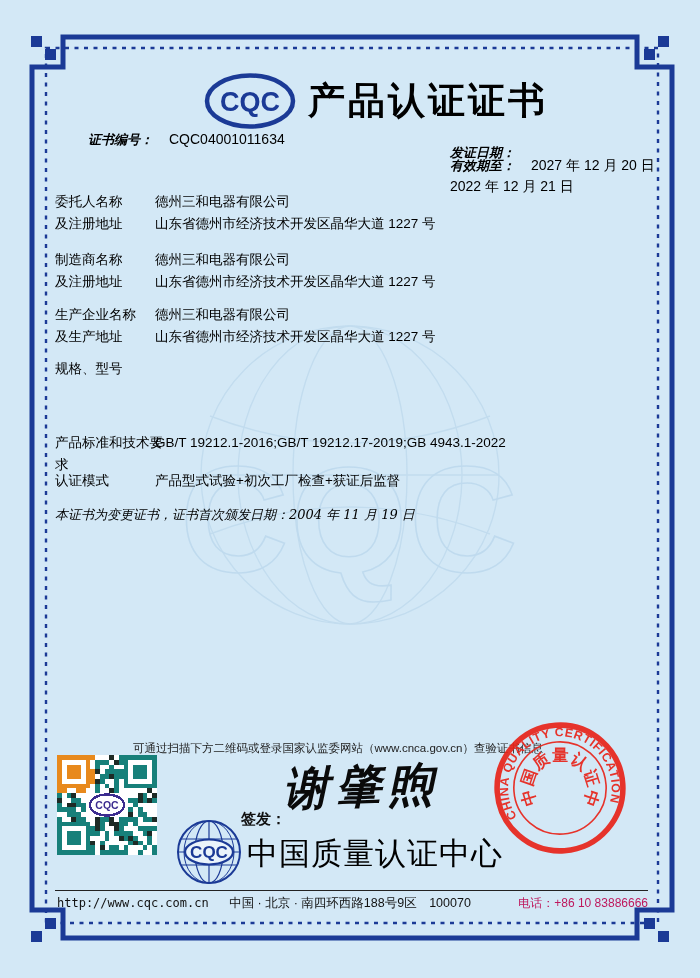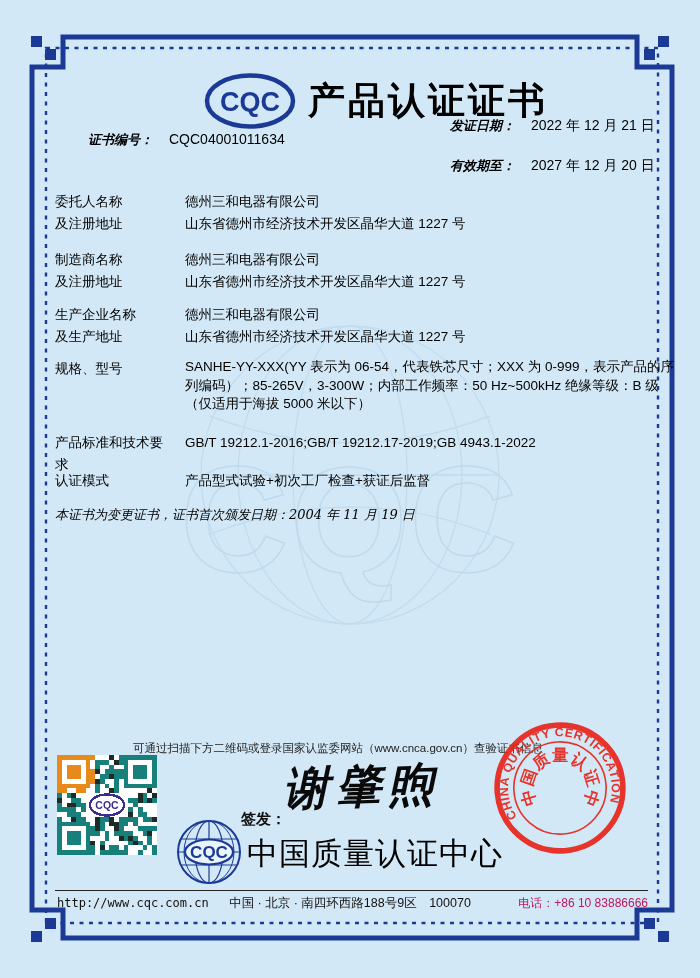--- a/index.html
+++ b/index.html
@@ -10,21 +10,21 @@
 
   
   .title{font-size:37px;font-weight:bold;letter-spacing:3px;color:#000;}
   .kai-label{font-family:"DejaVu Serif",serif;font-weight:bold;font-style:italic;font-size:13px;color:#000;}
   .plain-val{font-size:14px;color:#000;}
   .date-row{display:flex;gap:16px;align-items:baseline;}
 
   
   .frow{position:absolute;left:55px;width:600px;}
   .flabel{position:absolute;left:0;top:0;width:100px;font-weight:normal;font-size:13.5px;line-height:22px;color:#000;}
-  .fvalue{position:absolute;left:100px;top:0;width:494px;font-size:13.5px;line-height:22px;color:#000;margin-left:30px;}
+  .fvalue{position:absolute;left:100px;top:0;width:494px;font-size:13.5px;line-height:22px;color:#000;}
   .fvalue .wrapline{line-height:18.5px;}
 
   .statements{font-family:"DejaVu Serif",serif;font-style:italic;font-size:13px;line-height:21.5px;color:#000;}
 
   .verify{font-size:11.5px;text-align:center;color:#222;}
   .sign-label{font-family:"DejaVu Serif",serif;font-weight:bold;font-size:15px;}
   .signature{font-family:"DejaVu Serif",serif;font-weight:bold;font-style:italic;font-size:46px;
              transform:rotate(-2deg);letter-spacing:6px;color:#0a0a0a;}
   .org-name{font-size:31px;font-weight:500;letter-spacing:1px;color:#000;}
 
@@ -66,21 +66,21 @@
 <svg class="abs" style="left:202px;top:72px;" width="96" height="58" viewBox="0 0 96 58">
   <ellipse cx="48" cy="29" rx="43" ry="25.5" fill="none" stroke="#1b3a96" stroke-width="4.5"></ellipse>
   <text x="48" y="39" text-anchor="middle" font-size="27" font-weight="bold" fill="#1b3a96" font-family="Liberation Sans,sans-serif">CQC</text>
 </svg>
 <div class="abs title" style="left:308px;top:76px;">产品认证证书</div>
 
 <div class="abs date-row" style="left:88px;top:131px;">
   <span class="kai-label">证书编号：</span>
   <span class="plain-val">CQC04001011634</span>
 </div>
-<div class="abs date-row" style="left:450px;top:117px;">
+<div class="abs date-row" style="left:450px;top:144px;flex-direction:column;">
   <span class="kai-label">发证日期：</span>
   <span class="plain-val">2022 年 12 月 21 日</span>
 </div>
 <div class="abs date-row" style="left:450px;top:157px;">
   <span class="kai-label">有效期至：</span>
   <span class="plain-val">2027 年 12 月 20 日</span>
 </div>
 
 <div class="frow" style="top:191px;">
   <div class="flabel">
@@ -113,21 +113,20 @@
     <div>德州三和电器有限公司</div>
       <div>山东省德州市经济技术开发区晶华大道 1227 号</div>
   </div>
 </div>
 
 <div class="frow" style="top:358px;">
   <div class="flabel">
       <div>规格、型号</div>
   </div>
   <div class="fvalue">
-    <div class="wrapline">SANHE-YY-XXX(YY 表示为 06-54，代表铁芯尺寸；XXX 为 0-999，表示产品的序列编码）；85-265V，3-300W；内部工作频率：50 Hz~500kHz 绝缘等级：B 级（仅适用于海拔 5000 米以下）</div>
   </div>
 </div>
 
 <div class="frow" style="top:432px;">
   <div class="flabel" style="width:110px;">产品标准和技术要求</div>
   <div class="fvalue">GB/T 19212.1-2016;GB/T 19212.17-2019;GB 4943.1-2022</div>
 </div>
 
 <div class="frow" style="top:470px;">
   <div class="flabel">认证模式</div>

